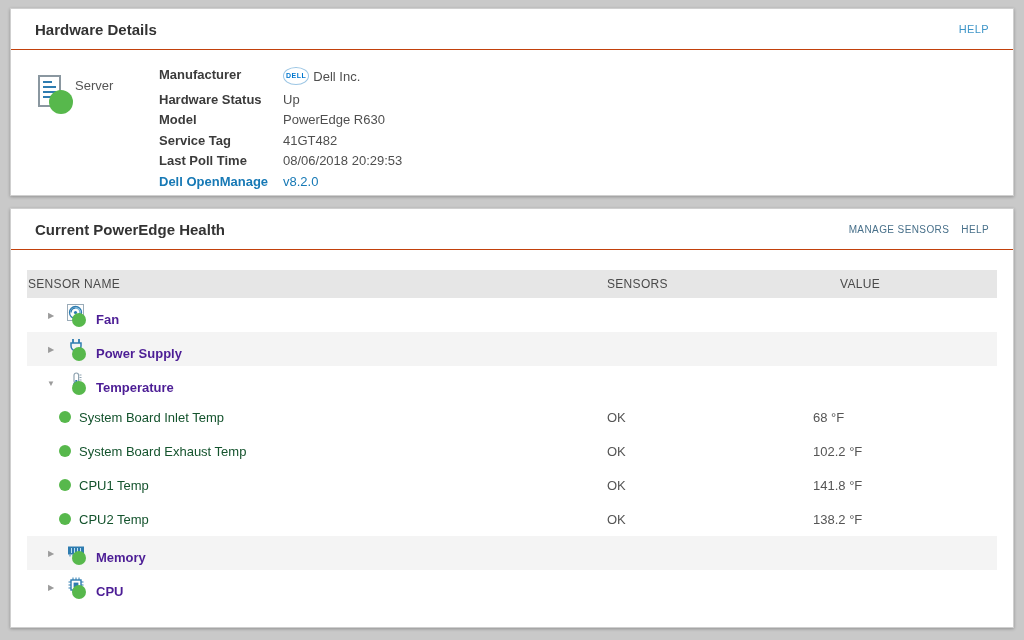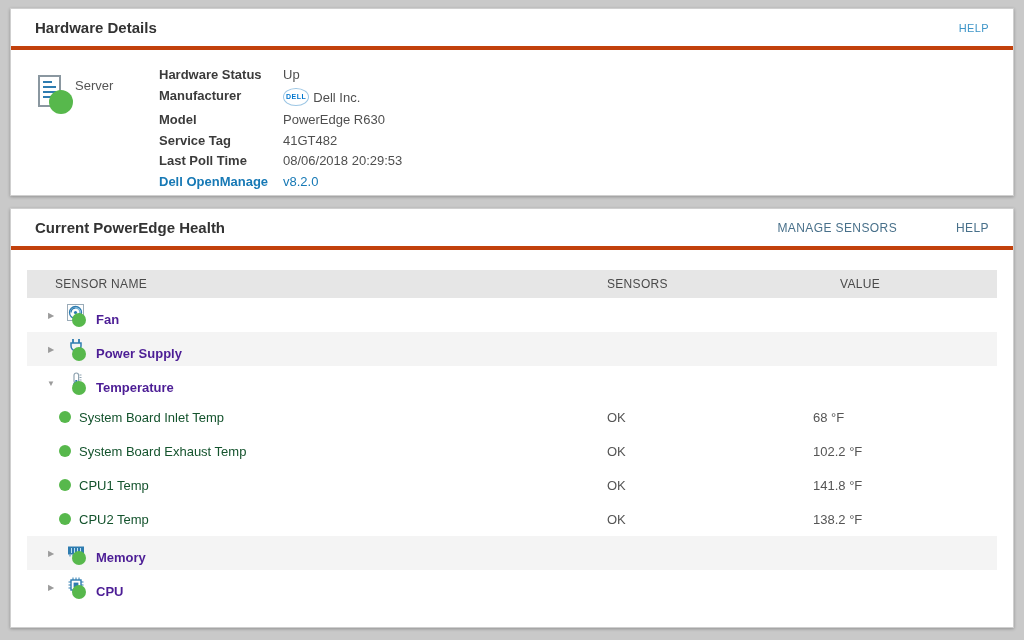--- a/index.html
+++ b/index.html
@@ -16,42 +16,41 @@
     background: #ffffff;
     border: 1px solid #cfcfcf;
     box-shadow: 0 1px 3px rgba(0,0,0,0.28);
   }
   .panel-hd {
     height: 41px;
     padding: 0 24px;
     display: flex;
     align-items: center;
     justify-content: space-between;
-    border-bottom: 4px solid #c2410c;
+    border-bottom: 1px solid #c2410c;
   }
   .panel-title {
     font-size: 15px;
     font-weight: bold;
     color: #333333;
   }
   .hd-links { display: flex; gap: 12px; align-items: flex-start; }
   .help-link {
     font-size: 11px;
     letter-spacing: 0.4px;
     color: #3e95c8;
     text-decoration: none;
     cursor: pointer;
   }
   .muted-link {
-    font-size: 12px;
+    font-size: 10px;
     letter-spacing: 0.4px;
     color: #48708a;
     text-decoration: none;
     cursor: pointer;
-    margin-left: 47px;
   }
 
   
   #hardware-details { top: 8px; height: 188px; }
   .hd-content { display: flex; padding: 10px 24px 0 24px; }
   .node-block {
     width: 116px;
     display: flex;
     flex-direction: row;
     padding-top: 14px;
@@ -95,21 +94,21 @@
   .thead {
     display: grid;
     grid-template-columns: 1fr 206px 184px;
     align-items: center;
     height: 28px;
     background: #e6e6e6;
     font-size: 12px;
     color: #4a4a4a;
     letter-spacing: 0.3px;
   }
-  .thead .c-name { padding-left: 28px; }
+  .thead .c-name { padding-left: 1px; }
   .thead .c-value { padding-left: 27px; }
   .trow {
     display: grid;
     grid-template-columns: 1fr 206px 184px;
     align-items: center;
     height: 34px;
     font-size: 13px;
     color: #555555;
   }
   .trow.striped { background: #f4f4f4; }
@@ -155,29 +154,29 @@
           <line x1="8" y1="13" x2="21" y2="13" stroke="#2e7cb0" stroke-width="2"></line>
           <line x1="8" y1="18" x2="21" y2="18" stroke="#2e7cb0" stroke-width="2"></line>
           <line x1="8" y1="23" x2="21" y2="23" stroke="#2e7cb0" stroke-width="2"></line>
         </svg>
         <span class="bubble"></span>
       </div>
       <div class="node-label">Server</div>
     </div>
     <div class="fields">
       <div class="field">
-        <div class="flabel">Hardware Status</div>
-        <div class="fvalue">Up</div>
-      </div>
-      <div class="field">
         <div class="flabel">Manufacturer</div>
         <div class="fvalue">
           <span class="dell-logo">DELL</span>
           <span>Dell Inc.</span>
         </div>
+      </div>
+      <div class="field">
+        <div class="flabel">Hardware Status</div>
+        <div class="fvalue">Up</div>
       </div>
       <div class="field">
         <div class="flabel">Model</div>
         <div class="fvalue">PowerEdge R630</div>
       </div>
       <div class="field">
         <div class="flabel">Service Tag</div>
         <div class="fvalue">41GT482</div>
       </div>
       <div class="field">

